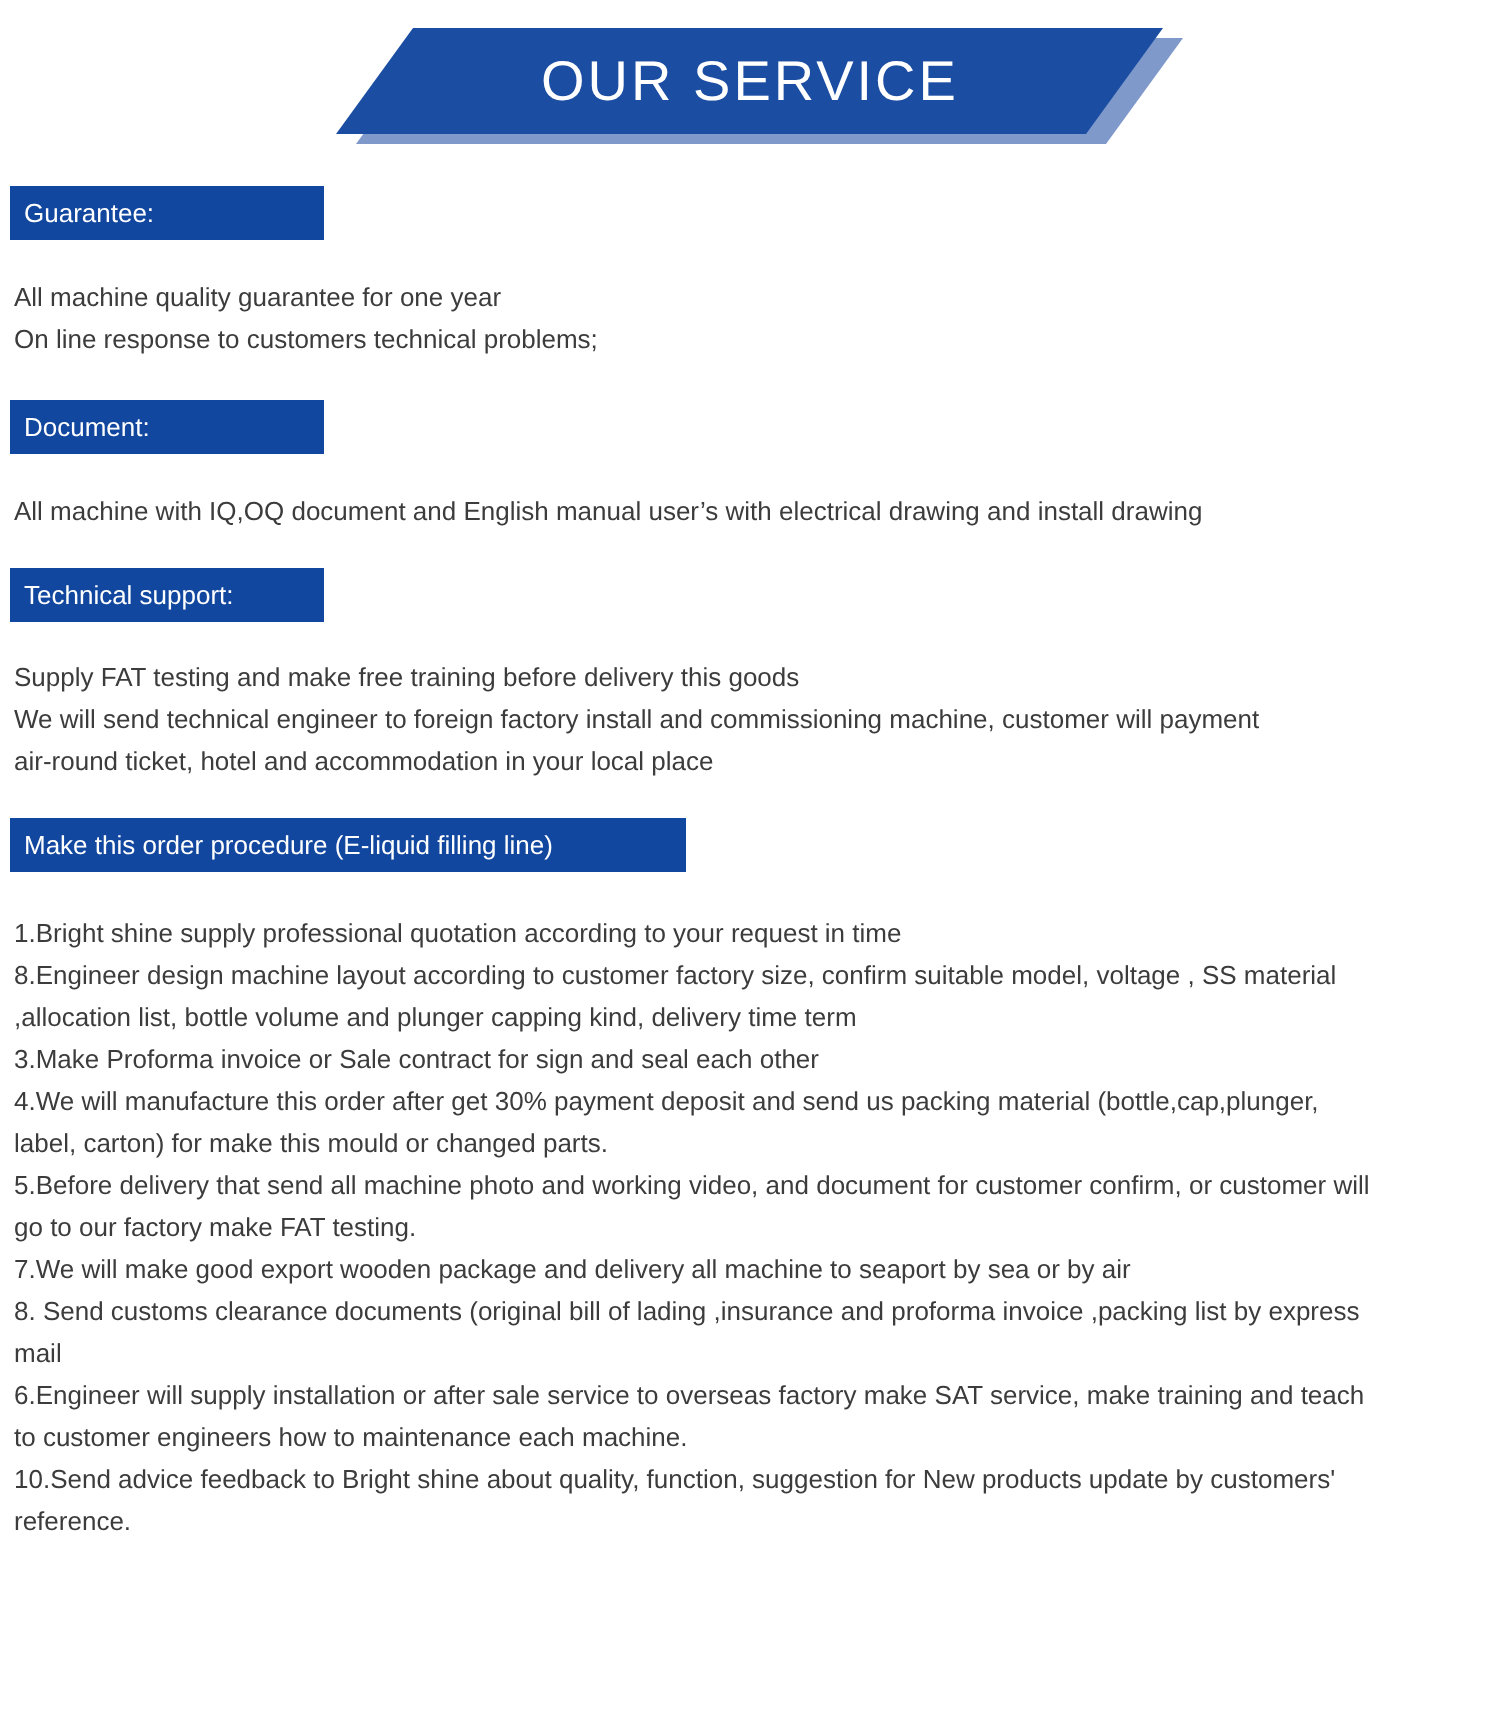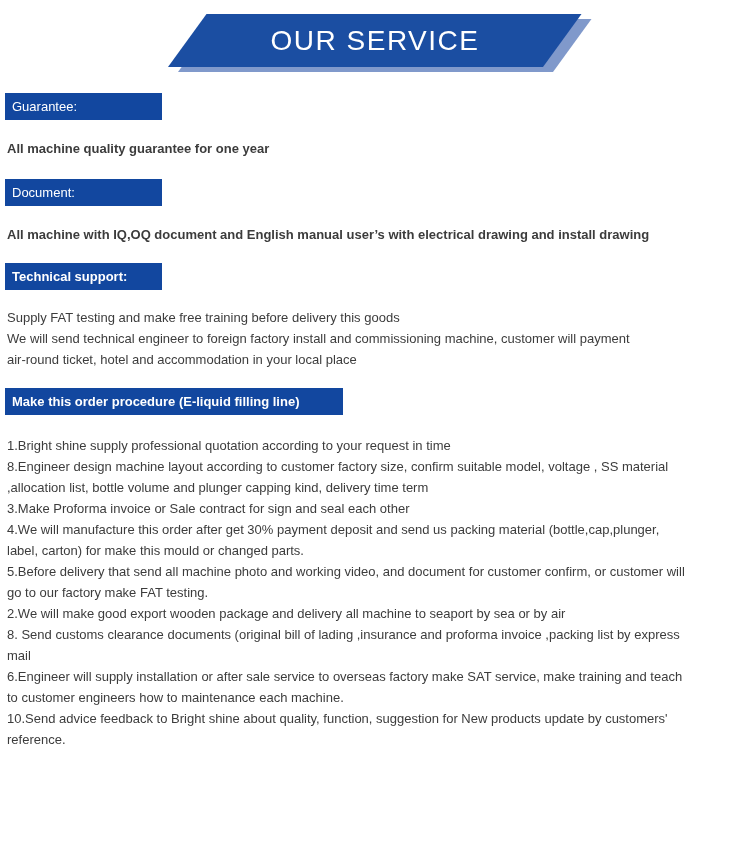--- a/index.html
+++ b/index.html
@@ -30,37 +30,38 @@
   .w-narrow { width: 157px; }
   .w-wide { width: 338px; }
 
   
   .sec-body {
     margin-left: 7px; margin-right: 10px;
     font-size: 13px; line-height: 21px; color: #3c3c3c;
   }
   .line, .proc-item { white-space: pre-line; }
   .mt17 { margin-top: 17px; }
-  .mt18 { margin-top: 18px; font-weight: bold; }
+  .mt18 { margin-top: 18px; }
   .mt19 { margin-top: 20px; }
 </style>
 </head>
 <body>
 
 <div class="page">
 
   <div class="banner-wrap">
     <div class="banner-shadow"></div>
     <div class="banner-bg"></div>
     <div class="banner-title">OUR SERVICE</div>
   </div>
 
   <div class="sec-head w-narrow">Guarantee:</div>
   <div class="sec-body mt18">
     <div class="line">All machine quality guarantee for one year</div>
+    <div class="line">On line response to customers technical problems;</div>
   </div>
 
   <div class="sec-head w-narrow mt19">Document:</div>
   <div class="sec-body mt18">
     <div class="line">All machine with IQ,OQ document and English manual user’s with electrical drawing and install drawing</div>
   </div>
 
   <div class="sec-head w-narrow mt18">Technical support:</div>
   <div class="sec-body mt17">
     <div class="line">Supply FAT testing and make free training before delivery this goods</div>
@@ -71,21 +72,21 @@
   <div class="sec-head w-wide mt18">Make this order procedure (E-liquid filling line)</div>
   <div class="sec-body mt19">
     <div class="proc-item">1.Bright shine supply professional quotation according to your request in time</div>
     <div class="proc-item">8.Engineer design machine layout according to customer factory size, confirm suitable model, voltage , SS material
 ,allocation list, bottle volume and plunger capping kind, delivery time term</div>
     <div class="proc-item">3.Make Proforma invoice or Sale contract for sign and seal each other</div>
     <div class="proc-item">4.We will manufacture this order after get 30% payment deposit and send us packing material (bottle,cap,plunger,
 label, carton) for make this mould or changed parts.</div>
     <div class="proc-item">5.Before delivery that send all machine photo and working video, and document for customer confirm, or customer will
 go to our factory make FAT testing.</div>
-    <div class="proc-item">2.We will make good export wooden package and delivery all machine to seaport by sea or by air</div>
+    <div class="proc-item">7.We will make good export wooden package and delivery all machine to seaport by sea or by air</div>
     <div class="proc-item">8. Send customs clearance documents (original bill of lading ,insurance and proforma invoice ,packing list by express
 mail</div>
     <div class="proc-item">6.Engineer will supply installation or after sale service to overseas factory make SAT service, make training and teach
 to customer engineers how to maintenance each machine.</div>
     <div class="proc-item">10.Send advice feedback to Bright shine about quality, function, suggestion for New products update by customers'
 reference.</div>
   </div>
 
 </div>
 

